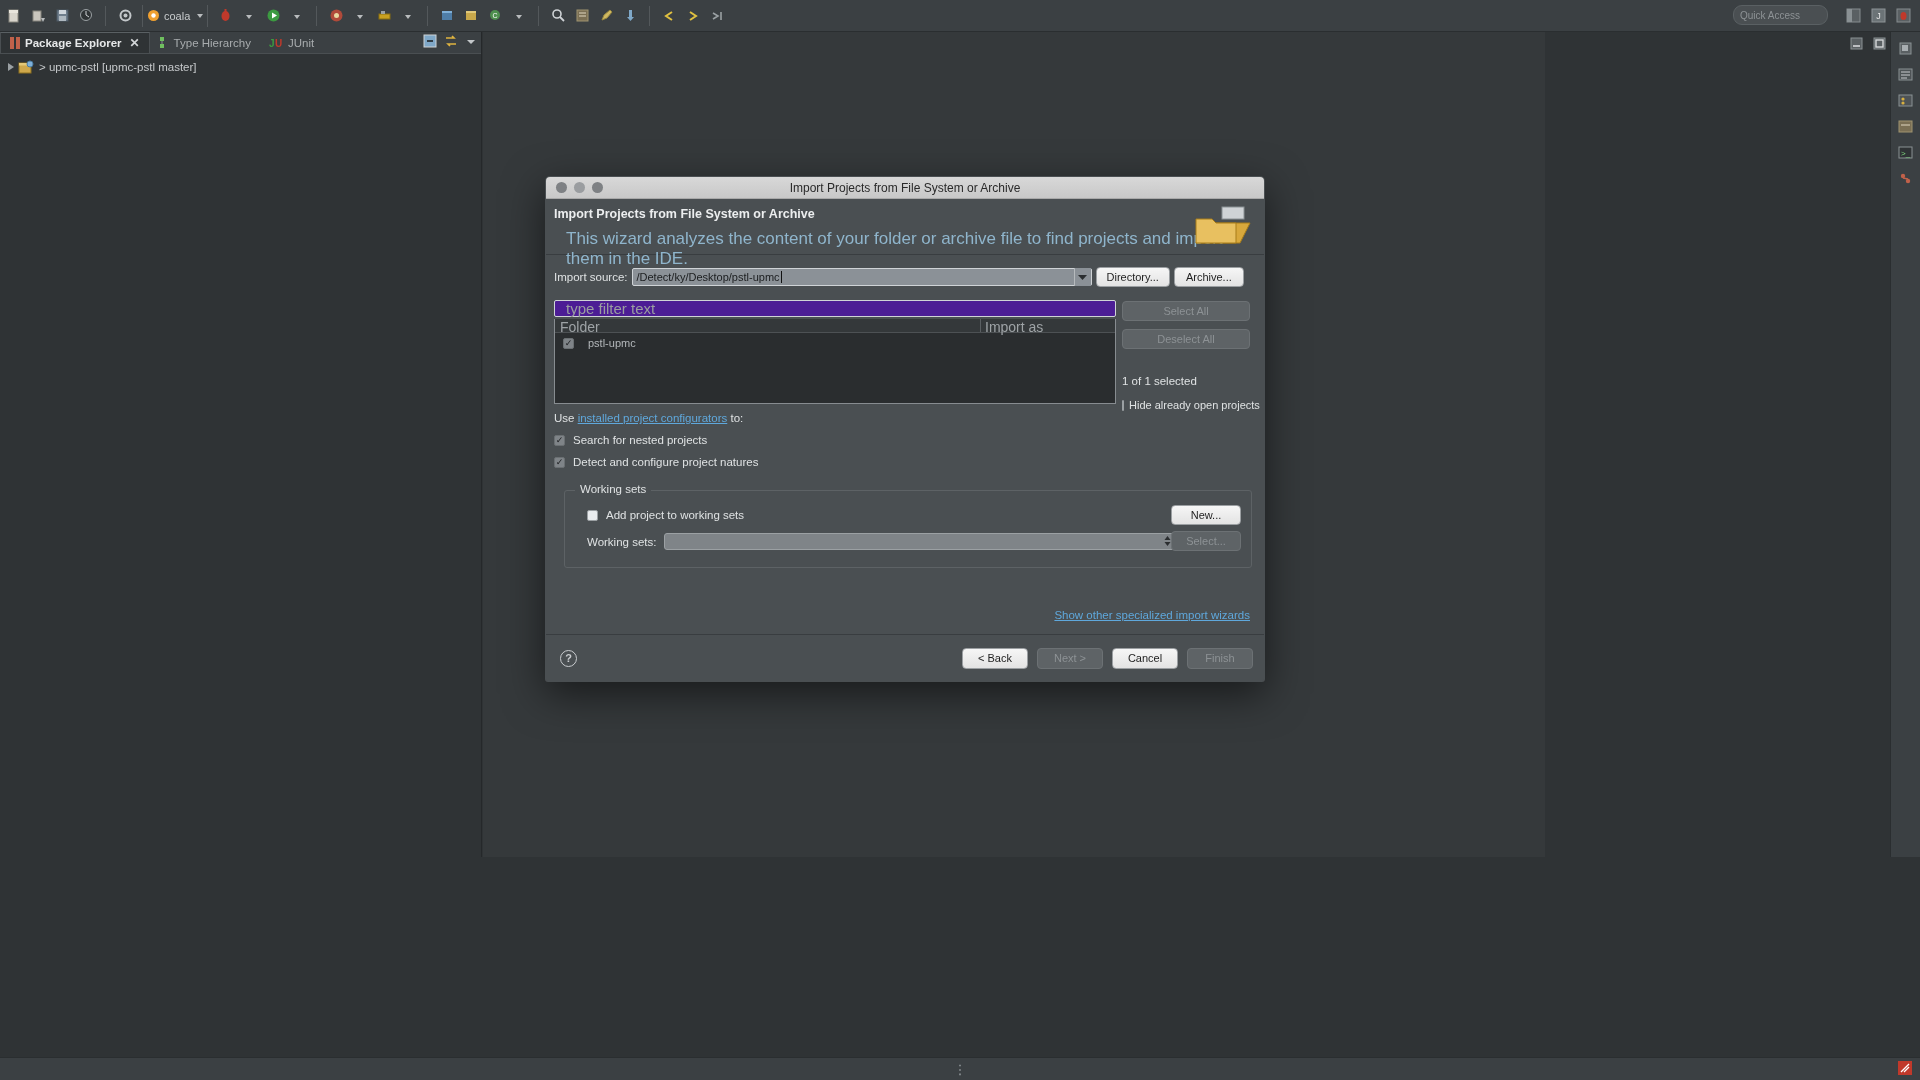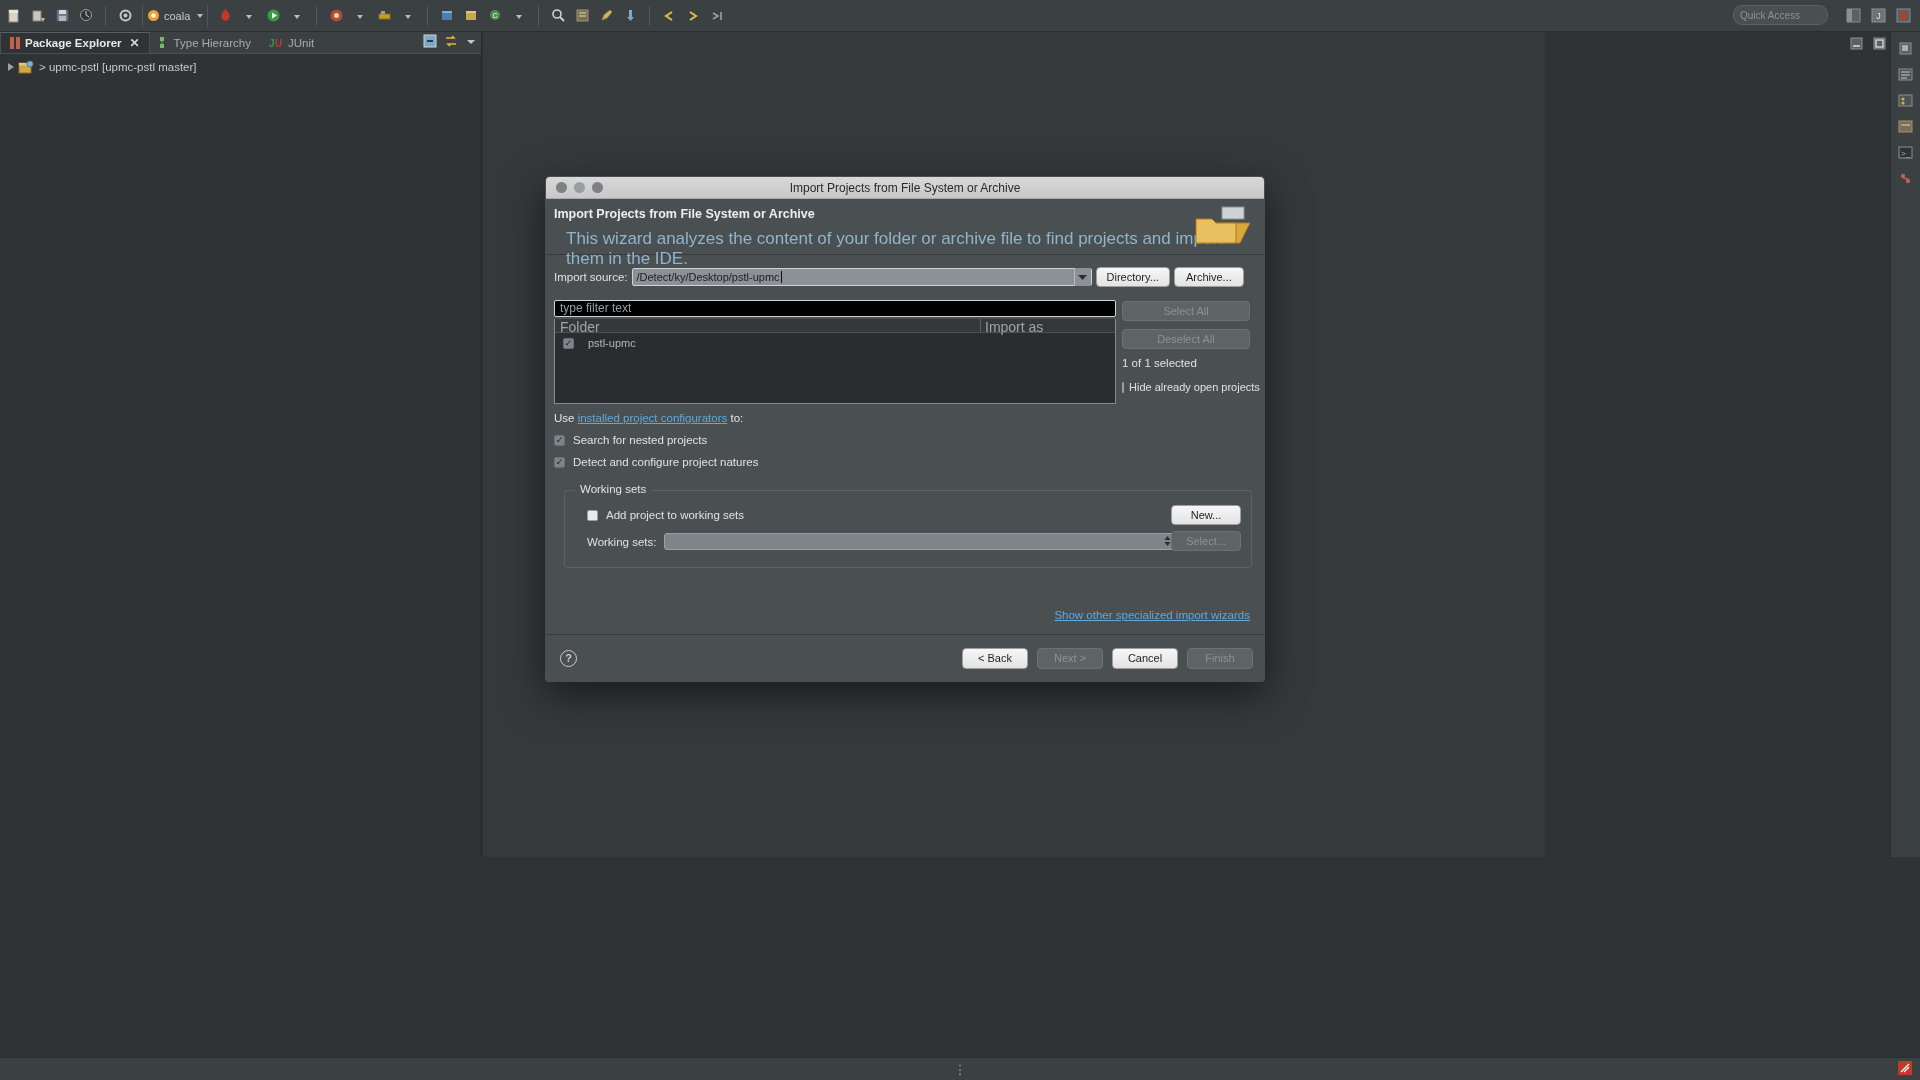--- a/index.html
+++ b/index.html
@@ -177,23 +177,23 @@
     background: linear-gradient(#f6f6f6, #e3e3e3);
     border: 1px solid #9b9fa2; border-radius: 4px;
     font-size: 11px; color: #1e1e1e; cursor: default;
     display: inline-flex; align-items: center; justify-content: center;
   }
   .btn.disabled {
     background: #5e6366; border-color: #6c7174; color: #8d9295;
   }
 
   .filter-input {
-    width: 562px; height: 17px; background: #000000;
+    width: 562px; height: 17px; background: #4c1d95;
     border: 1px solid #cfd3d6; border-radius: 2px;
-    font-size: 12px; color: #9a9ea1; padding-left: 5px;
+    font-size: 15px; color: #9a9ea1; padding-left: 11px;
     line-height: 15px;
   }
   .tree-box {
     width: 562px; height: 85px; background: #2a2d2f;
     border: 1px solid #878c90; border-top: none; margin-top: 2px;
   }
   .tree-head {
     height: 14px; background: #34383a; display: flex;
     border-bottom: 1px solid #4d5154; font-size: 14px; color: #9ea3a6;
   }
@@ -209,21 +209,21 @@
     display: inline-flex; align-items: center; justify-content: center;
     font-size: 9px; color: #1a1c1e; line-height: 1;
   }
   .cb.empty { background: #e9ecee; }
   .cb.dark { background: #7f8488; border-color: #6a6f72; }
 
   .side-col {
     position: absolute; right: 14px; top: 46px; width: 128px;
   }
   .side-col .btn { width: 128px; display: flex; margin-bottom: 8px; }
-  .selcount { font-size: 11.5px; color: #dfe2e3; margin-top: 8px; }
+  .selcount { font-size: 11.5px; color: #dfe2e3; margin-top: 26px; }
   .hide-open {
     display: flex; align-items: flex-end; gap: 5px; margin-top: 12px;
     font-size: 11px; color: #dfe2e3; white-space: nowrap;
   }
 
   .use-line { font-size: 11.5px; color: #dfe2e3; margin-top: 8px; }
   .link { color: #5fa8dc; text-decoration: underline; }
   .opt-row {
     display: flex; align-items: center; gap: 8px;
     margin-top: 10px; font-size: 11.5px; color: #dfe2e3;

